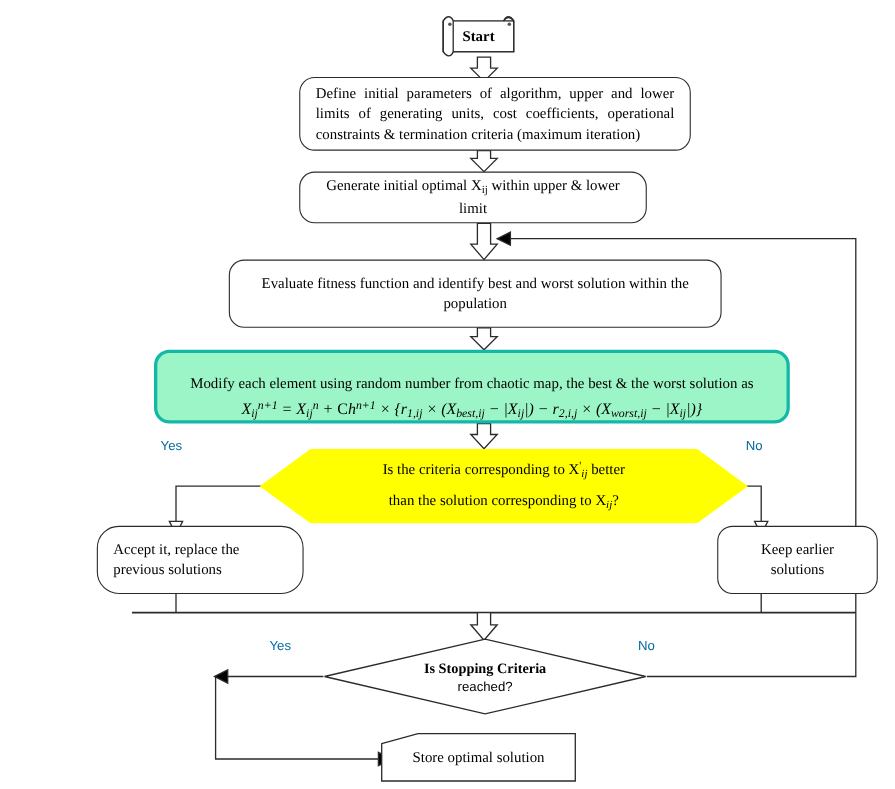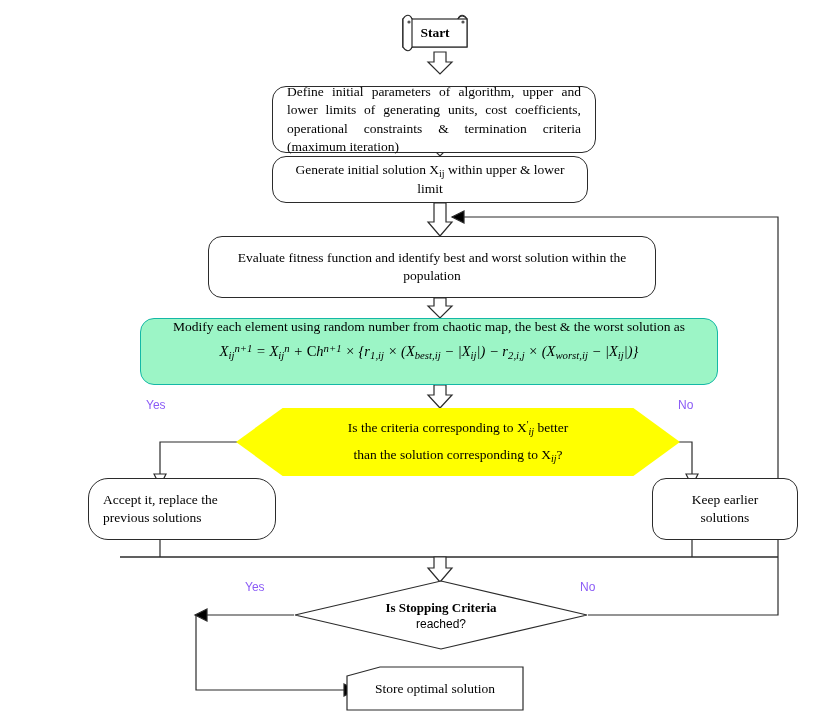--- a/index.html
+++ b/index.html
@@ -12,41 +12,41 @@
 
   
   .rbox{border:1px solid #2b2b2b;border-radius:14px;background:#fff;
         display:flex;align-items:center;justify-content:center;}
   .rbox .txt{padding:6px 14px;font-size:13.5px;line-height:1.35;}
   .just{text-align:justify;text-align-last:left;}
   .ctr{text-align:center;}
   .lft{text-align:left;}
 
   
-  .greenbox{border:1px solid #14b8a6;border-radius:14px;background:#9cf5c6;
-            display:flex;flex-direction:column;align-items:center;justify-content:flex-start;}
+  .greenbox{border:3px solid #14b8a6;border-radius:14px;background:#9cf5c6;
+            display:flex;flex-direction:column;align-items:center;justify-content:flex-end;}
   .greenbox .line1{font-size:13.5px;text-align:center;}
   .eq{font-size:14.5px;font-style:italic;margin-top:6px;white-space:nowrap;
       font-family:Liberation Serif, serif;}
   .eq .up{font-style:normal;}
 
   
   .hexwrap{position:absolute;}
   .hex{width:100%;height:100%;background:#ffff00;border:0;
        clip-path:polygon(10.5% 0%, 89.5% 0%, 100% 50%, 89.5% 100%, 10.5% 100%, 0% 50%);}
   .hexlabel{position:absolute;left:0;top:0;width:100%;height:100%;
             display:flex;flex-direction:column;align-items:center;justify-content:center;}
   .hexlabel .l{font-size:13.5px;line-height:1.9;text-align:center;}
   .dialabel{position:absolute;left:0;top:0;width:100%;height:100%;
             display:flex;flex-direction:column;align-items:center;justify-content:center;}
   .dialabel .b{font-weight:bold;font-size:13px;}
   .dialabel .r{font-family:"Liberation Sans",sans-serif;font-size:12px;margin-top:1px;}
 
   
-  .branch{position:absolute;font-family:"Liberation Sans",sans-serif;font-size:12px;color:#8b5cf6;}
+  .branch{position:absolute;font-family:"Liberation Sans",sans-serif;font-size:12px;color:#0369a1;}
 
   .subs{font-size:0.74em;vertical-align:-0.28em;}
   .sups{font-size:0.74em;vertical-align:0.42em;}
 </style>
 </head>
 <body>
 
 <div id="canvas">
 
   <svg class="lines" viewBox="0 0 814 717">
@@ -99,27 +99,27 @@
       <path d="M5,6 C8,1 12,1 14,6 L14,34 C12,39 8,39 5,34 Z" fill="#ffffff" stroke="#2b2b2b" stroke-width="1.2"></path>
       <path d="M60,6 C62,1 66,1 69,6" fill="none" stroke="#2b2b2b" stroke-width="1.2"></path>
       <circle cx="11" cy="9" r="1.6" fill="#555"></circle>
       <circle cx="65" cy="9" r="1.6" fill="#555"></circle>
     </svg>
     <div style="position:absolute;left:0;top:0;width:74px;height:40px;display:flex;align-items:center;justify-content:center;">
       <span style="font-weight:bold;font-size:13.5px;">Start</span>
     </div>
   </div>
 
-  <div class="node rbox" style="left:272px;top:86px;width:324px;height:67px;font-family:Liberation Serif, serif;">
+  <div class="node rbox" style="left:272px;top:70px;width:356px;height:67px;font-family:Liberation Serif, serif;">
     <div class="txt just">Define initial parameters of algorithm, upper and lower limits of generating units, cost coefficients, operational constraints &amp; termination criteria (maximum iteration)</div>
   </div>
 
   <div class="node rbox" style="left:272px;top:156px;width:316px;height:47px;">
     <div class="txt ctr">
-      <span>Generate initial solution X</span><span class="subs">ij</span><span> within upper &amp; lower limit</span>
+      <span>Generate initial optimal X</span><span class="subs">ij</span><span> within upper &amp; lower limit</span>
     </div>
   </div>
 
   <div class="node rbox" style="left:208px;top:236px;width:448px;height:62px;">
     <div class="txt ctr">Evaluate fitness function and identify best and worst solution within the population</div>
   </div>
 
   <div class="node greenbox" style="left:140px;top:318px;width:578px;height:67px;">
     <div class="line1">Modify each element using random number from chaotic map, the best &amp; the worst solution as</div>
     <div class="eq">

